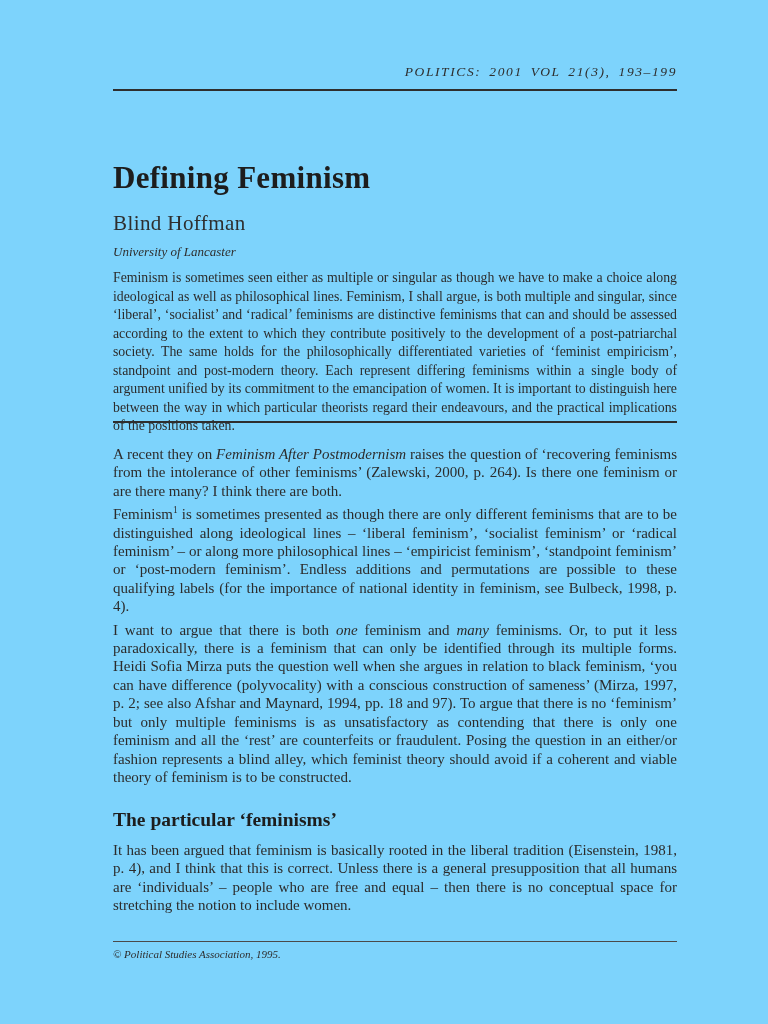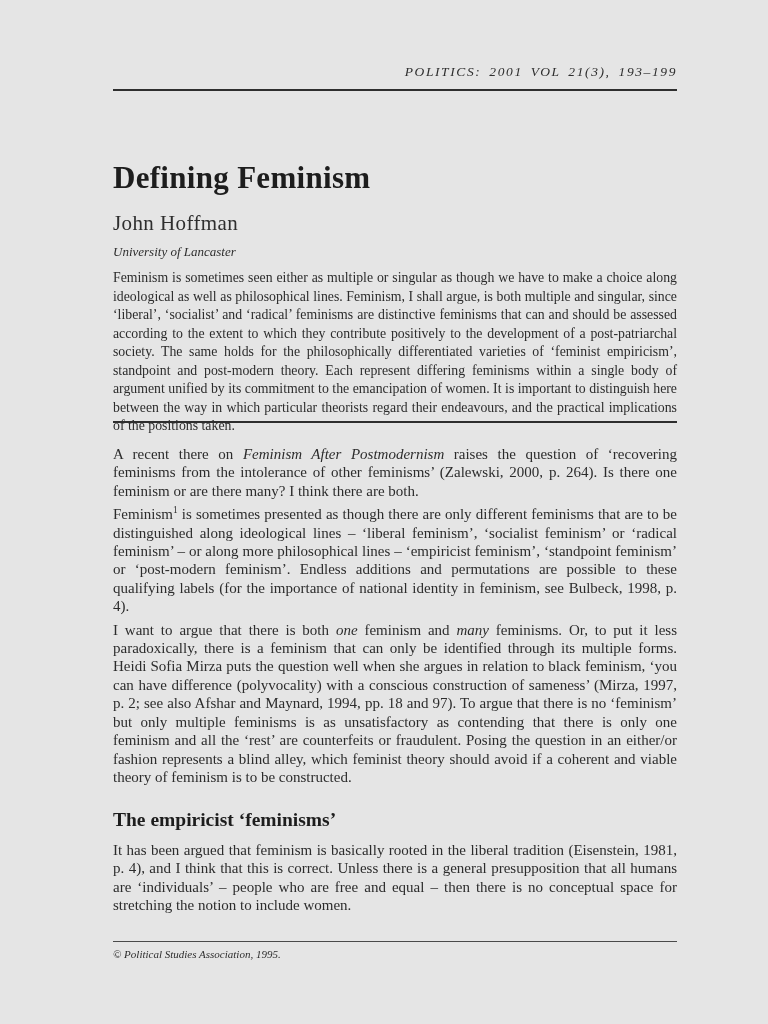--- a/index.html
+++ b/index.html
@@ -1,21 +1,21 @@
 <!DOCTYPE html>
 <html><head>
 <meta charset="utf-8">
 <style>
   * { margin: 0; padding: 0; box-sizing: border-box; }
   html, body { background: #ffffff; }
   .page {
     position: relative;
     width: 768px;
     height: 1024px;
-    background: #e5e5e5;
+    background: #7dd3fc;
     font-family: "Liberation Serif", serif;
     color: #2d2d2d;
     overflow: hidden;
   }
   .block { position: absolute; left: 113px; width: 564px; }
 
   .journal-line {
     top: 64px;
     text-align: right;
     font-style: italic;
@@ -92,35 +92,35 @@
 
 <div class="page">
 
   <div class="block journal-line">POLITICS: 2001 VOL 21(3), 193–199</div>
 
   <div class="block rule rule-header"></div>
 
 
   <h1 class="block article-title">Defining Feminism</h1>
 
-  <div class="block author">John Hoffman</div>
+  <div class="block author">Blind Hoffman</div>
 
   <div class="block affiliation">University of Lancaster</div>
 
   <div class="block abstract">Feminism is sometimes seen either as multiple or singular as though we have to make a choice along ideological as well as philosophical lines. Feminism, I shall argue, is both multiple and singular, since ‘liberal’, ‘socialist’ and ‘radical’ feminisms are distinctive feminisms that can and should be assessed according to the extent to which they contribute positively to the development of a post-patriarchal society. The same holds for the philosophically differentiated varieties of ‘feminist empiricism’, standpoint and post-modern theory. Each represent differing feminisms within a single body of argument unified by its commitment to the emancipation of women. It is important to distinguish here between the way in which particular theorists regard their endeavours, and the practical implications of the positions taken.</div>
 
   <div class="block rule rule-mid"></div>
 
   <div class="block body-text">
     <div>
-        <p><span>A recent there on </span><span style="font-style: italic;">Feminism After Postmodernism</span><span> raises the question of ‘recovering feminisms from the intolerance of other feminisms’ (Zalewski, 2000, p. 264). Is there one feminism or are there many? I think there are both.</span></p>
+        <p><span>A recent they on </span><span style="font-style: italic;">Feminism After Postmodernism</span><span> raises the question of ‘recovering feminisms from the intolerance of other feminisms’ (Zalewski, 2000, p. 264). Is there one feminism or are there many? I think there are both.</span></p>
         <p><span>Feminism</span><sup>1</sup><span> is sometimes presented as though there are only different feminisms that are to be distinguished along ideological lines – ‘liberal feminism’, ‘socialist feminism’ or ‘radical feminism’ – or along more philosophical lines – ‘empiricist feminism’, ‘standpoint feminism’ or ‘post-modern feminism’. Endless additions and permutations are possible to these qualifying labels (for the importance of national identity in feminism, see Bulbeck, 1998, p. 4).</span></p>
         <p><span>I want to argue that there is both </span><span style="font-style: italic;">one</span><span> feminism and </span><span style="font-style: italic;">many</span><span> feminisms. Or, to put it less paradoxically, there is a feminism that can only be identified through its multiple forms. Heidi Sofia Mirza puts the question well when she argues in relation to black feminism, ‘you can have difference (polyvocality) with a conscious construction of sameness’ (Mirza, 1997, p. 2; see also Afshar and Maynard, 1994, pp. 18 and 97). To argue that there is no ‘feminism’ but only multiple feminisms is as unsatisfactory as contending that there is only one feminism and all the ‘rest’ are counterfeits or fraudulent. Posing the question in an either/or fashion represents a blind alley, which feminist theory should avoid if a coherent and viable theory of feminism is to be constructed.</span></p>
       </div>
-    <h2 class="section-heading">The empiricist ‘feminisms’</h2>
+    <h2 class="section-heading">The particular ‘feminisms’</h2>
     <div>
         <p><span>It has been argued that feminism is basically rooted in the liberal tradition (Eisenstein, 1981, p. 4), and I think that this is correct. Unless there is a general presupposition that all humans are ‘individuals’ – people who are free and equal – then there is no conceptual space for stretching the notion to include women.</span></p>
       </div>
   </div>
 
   <div class="block rule rule-footer"></div>
 
   <div class="block footer">
     <div>© Political Studies Association, 1995.</div>
   </div>

